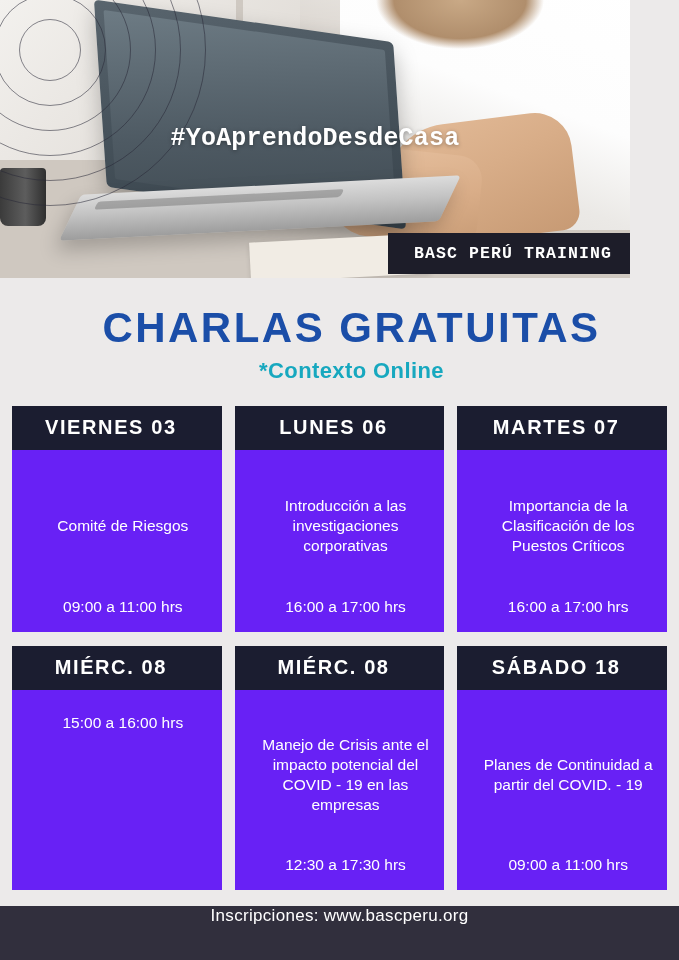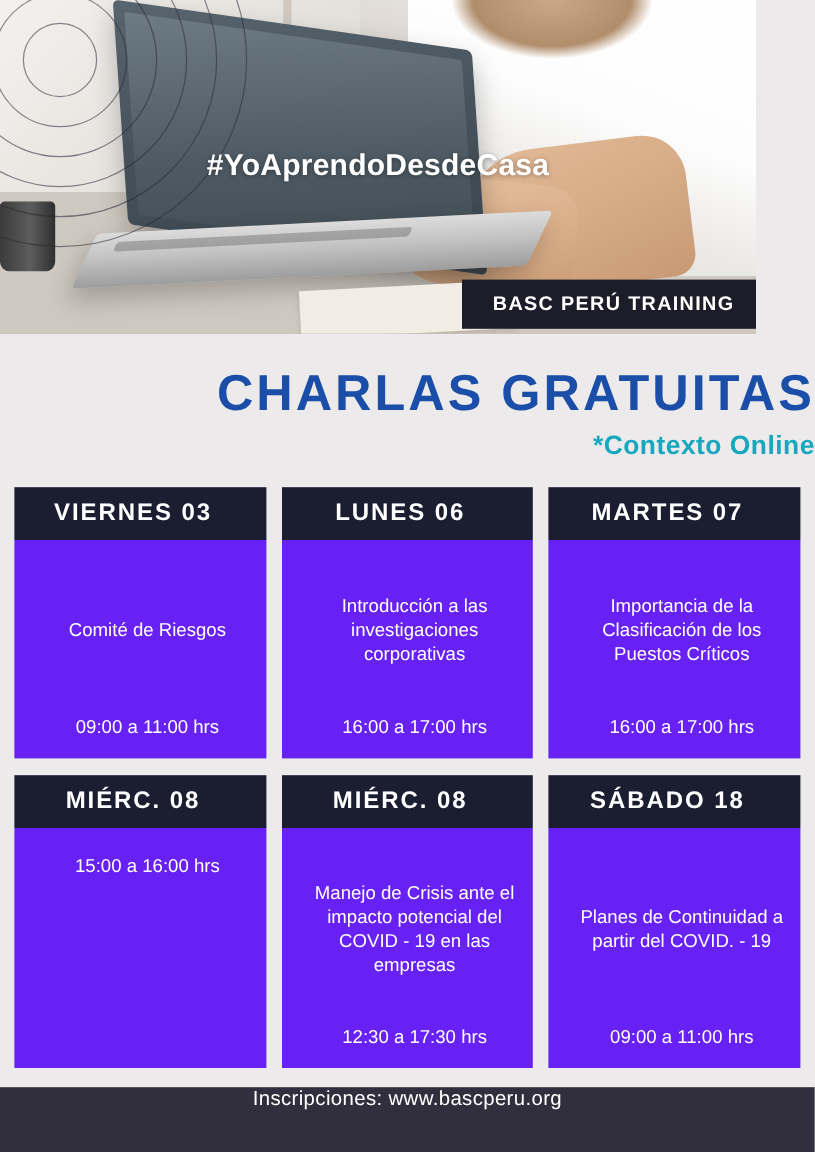--- a/index.html
+++ b/index.html
@@ -15,20 +15,21 @@
     position: relative;
   }
 
   
   .hero {
     position: relative;
     width: 630px;
     height: 278px;
     overflow: hidden;
     background: #cfcac4;
+    font-family: Liberation Mono, monospace;
   }
   
   .hero-bg {
     position: absolute;
     inset: 0;
     background:
       linear-gradient(180deg, rgba(255,255,255,0.35) 0%, rgba(255,255,255,0) 30%),
       radial-gradient(ellipse 260px 200px at 520px 40px, #e9e4de 0%, #d8d2cb 60%, #cfc8c0 100%),
       linear-gradient(180deg, #e6e2dd 0%, #e6e2dd 52%, #cdae8b 60%, #b9966f 100%);
   }
@@ -153,21 +154,21 @@
     background: #1d1d29;
     color: #ffffff;
     font-size: 16.5px;
     font-weight: bold;
     letter-spacing: 1.1px;
     padding: 11px 18px 11px 26px;
   }
 
   
   .titles {
-    text-align: right;
+    text-align: center;
     padding-top: 28px;
     margin-left: 24px;
   }
   .title-main {
     font-size: 42px;
     font-weight: bold;
     color: #1b4ea8;
     letter-spacing: 2.5px;
     line-height: 1.05;
   }

